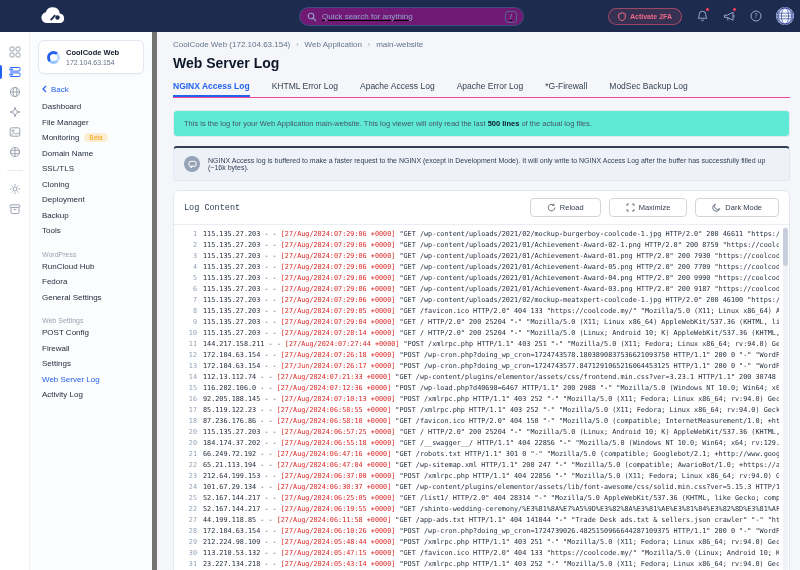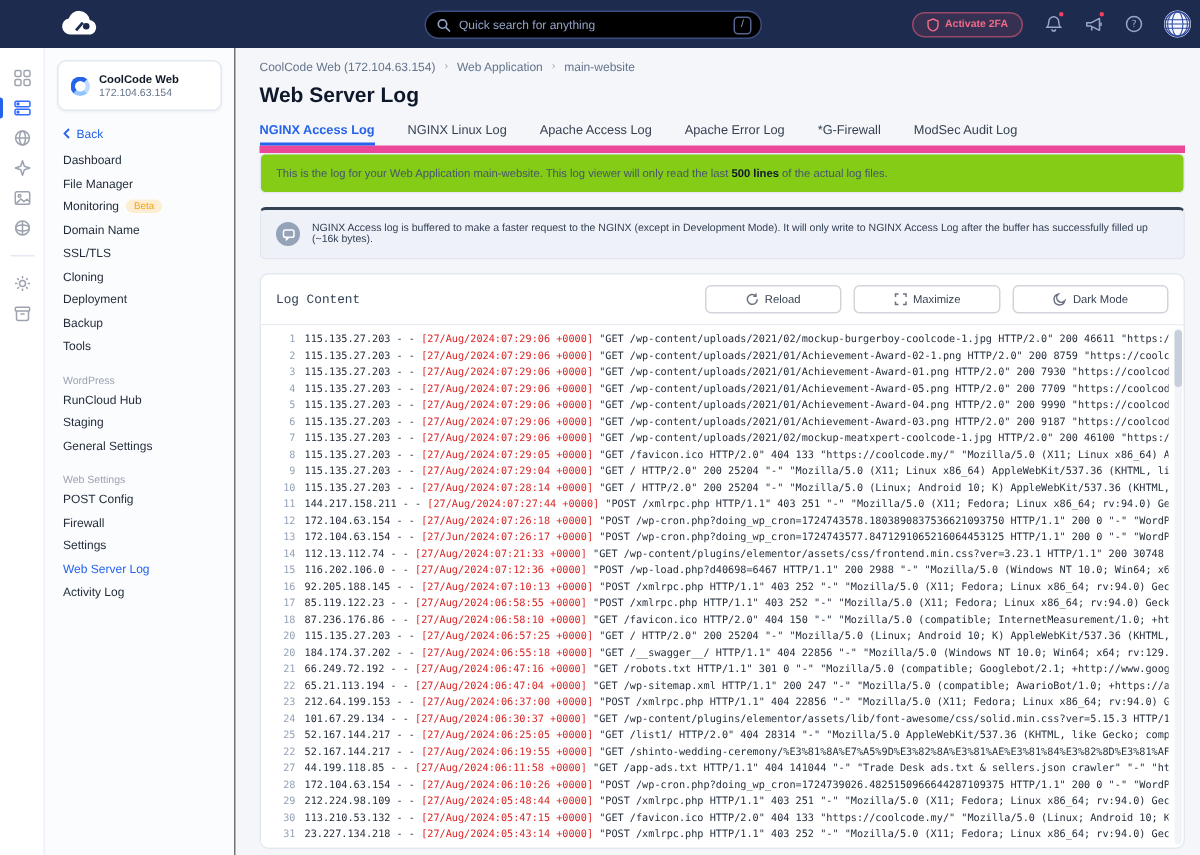--- a/index.html
+++ b/index.html
@@ -2,23 +2,23 @@
 <html style="--topbar: #1d2b4f; --accent: #2563eb; --danger: #f43f5e; --timestamp: #dc2626; --beta-bg: #fdeed3; --beta-text: #f59e0b;"><head>
 <meta charset="utf-8">
 <style>
   * { margin:0; padding:0; box-sizing:border-box; }
   html,body { width:800px; height:570px; overflow:hidden;
     font-family:"Liberation Sans","DejaVu Sans",sans-serif; background:#f4f6fa; }
 
   
   .topbar { position:relative; height:32px; background:var(--topbar,#1d2b4f); }
   .logo { position:absolute; left:40px; top:7px; }
-  .search-wrap { position:absolute; left:283px; top:7px; width:225px; height:19px;
-    background:#000000; border:1px solid #3d4d7d; border-radius:10px;
-    display:flex; align-items:center; padding:0 6px 0 22px; }
+  .search-wrap { position:absolute; left:299px; top:7px; width:225px; height:19px;
+    background:#701a75; border:1px solid #3d4d7d; border-radius:10px;
+    display:flex; align-items:center; padding:0 6px 0 22px;text-decoration:underline; }
   .search-wrap svg.mag { position:absolute; left:7px; top:4px; }
   .search-wrap input { flex:1; background:transparent; border:none; outline:none;
     font-size:8px; color:#dbe3f5; font-family:inherit; }
   .search-wrap input::placeholder { color:#94a3c8; }
   .kbd { width:12px; height:12px; border:1px solid #55648f; border-radius:3px;
     color:#94a3c8; font-size:7px; display:flex; align-items:center; justify-content:center; }
   .top-right { position:absolute; right:6px; top:0; height:32px; display:flex; align-items:center; gap:13px; }
   .pill-2fa { height:17px; border:1px solid rgba(238,92,118,.55); border-radius:9px;
     background:rgba(238,92,118,.12); color:#ef6a86; font-size:7px; font-weight:bold;
     display:flex; align-items:center; gap:4px; padding:0 9px; cursor:pointer; }
@@ -30,61 +30,61 @@
 
   
   .shell { display:flex; height:538px; }
   .rail { width:30px; background:#ffffff; border-right:1px solid #edf0f6; padding-top:10px;
     display:flex; flex-direction:column; align-items:center; }
   .rail-cell { position:relative; width:30px; height:20px; display:flex; align-items:center; justify-content:center; }
   .rail-cell.active::before { content:""; position:absolute; left:0; top:3px; width:2px; height:14px;
     background:var(--accent,#2563eb); border-radius:0 2px 2px 0; }
   .rail-div { width:16px; height:1px; background:#e5e9f2; margin:8px 0; }
 
-  .sidebar { width:127px; background:#fbfcfe; border-right:1px solid #737373; padding:8px 0 0 0; }
+  .sidebar { width:127px; background:#fbfcfe; border-right:5px solid #737373; padding:8px 0 0 0; }
   .server-card { margin:0 8px; background:#fff; border:1px solid #e2e8f0; border-radius:6px;
     padding:7px 8px; display:flex; align-items:center; gap:6px; box-shadow:0 1px 2px rgba(15,23,42,.04); }
   .server-logo { width:13px; height:13px; border-radius:50%;
     border:3px solid #2563eb; border-right-color:#bfdbfe; border-bottom-color:#93c5fd; flex:none; }
   .server-name { font-size:7.5px; font-weight:bold; color:#111827; }
   .server-ip { font-size:7px; color:#64748b; margin-top:2px; }
   .back-link { display:flex; align-items:flex-start; gap:4px; color:var(--accent,#2563eb);
     font-size:8px; margin:11px 0 6px 12px; cursor:pointer; }
   .menu { padding:2px 0 0 12px; }
   .menu-item { font-size:8px; color:#1f2937; height:15.5px; display:flex; align-items:flex-start; gap:5px; cursor:pointer; }
   .menu-item.active { color:var(--accent,#2563eb); }
   .menu-heading { font-size:7px; color:#9ca3af; margin:9px 0 4px 0; }
   .badge-beta { background:var(--beta-bg,#fdeed3); color:var(--beta-text,#f59e0b);
     font-size:6.5px; padding:1px 5px; border-radius:7px; }
 
   
   .main { flex:1; padding:8px 10px 0 16px; min-width:0; }
   .breadcrumb { font-size:8px; color:#64748b; display:flex; align-items:center; gap:6px;text-align:center; }
   .breadcrumb .sep { color:#9ca3af; font-size:7px; }
   .page-title { font-size:14px; font-weight:bold; color:#0f172a; margin-top:6px; }
-  .tabs { display:flex; gap:22px; margin-top:10px; border-bottom:5px solid #ec4899; }
+  .tabs { display:flex; gap:22px; margin-top:10px; border-bottom:1px solid #ec4899; }
   .tab { font-size:8.5px; color:#374151; padding:0 0 6px 0; cursor:pointer; }
   .tab.active { color:var(--accent,#2563eb); font-weight:bold;
     box-shadow:inset 0 -2px 0 var(--accent,#2563eb); }
 
-  .note1 { background:#84cc16; border:1px solid #e5e9f2; border-radius:4px;
+  .note1 { margin-top:12px; background:#5eead4; border:1px solid #e5e9f2; border-radius:4px;
     padding:8px 10px; font-size:7.5px; color:#475569; }
   .note1 b { color:#0f172a; }
   .note2 { margin-top:9px; background:#eef1f8; border:1px solid #e3e7f1; border-top:2px solid #334155;
     border-radius:4px; padding:8px 10px; display:flex; align-items:center; gap:8px; }
   .note2-icon { width:16px; height:16px; border-radius:50%; background:#94a3b8; flex:none;
     display:flex; align-items:center; justify-content:center; }
   .note2-text { font-size:7px; color:#334155; }
 
   .log-panel { margin-top:9px; background:#fff; border:1px solid #e3e8f0; border-radius:6px; overflow:hidden; }
   .log-head { display:flex; align-items:center; padding:7px 10px; border-bottom:1px solid #e9edf4; }
   .log-title { font-size:8.5px; color:#334155;font-family:Liberation Mono, monospace; }
   .log-actions { margin-left:auto; display:flex; gap:8px; }
   .btn { display:flex; align-items:center; gap:4px; border:1px solid #d1d5db; border-radius:4px;
-    background:#fff; padding:4px 26px; font-size:7.5px; color:#374151; cursor:pointer; font-family:inherit;justify-content:flex-end; }
+    background:#fff; padding:4px 16px; font-size:7.5px; color:#374151; cursor:pointer; font-family:inherit;justify-content:flex-end; }
   .log-body { position:relative; height:348px; padding:4px 10px 0 8px; overflow:hidden; background:#fff; }
   .log-line { display:flex; font-family:"DejaVu Sans Mono","Liberation Mono",monospace;
     font-size:6.8px; line-height:11px; white-space:pre; }
   .ln { width:15px; text-align:right; color:#94a3b8; margin-right:6px; flex:none; }
   .txt { color:#1f2937; overflow:hidden; }
   .ts { color:var(--timestamp,#dc2626); }
   .vscroll { position:absolute; right:1px; top:2px; bottom:2px; width:5px; background:#f1f5f9; border-radius:3px; }
   .vthumb { position:absolute; top:1px; left:0; width:5px; height:38px; background:#c7cfdc; border-radius:3px; }
 </style>
 </head>
@@ -251,21 +251,21 @@
           <span>Backup</span>
         </div>
         <div class="menu-item">
           <span>Tools</span>
         </div>
         <div class="menu-heading">WordPress</div>
         <div class="menu-item">
           <span>RunCloud Hub</span>
         </div>
         <div class="menu-item">
-          <span>Staging</span>
+          <span>Fedora</span>
         </div>
         <div class="menu-item">
           <span>General Settings</span>
         </div>
         <div class="menu-heading">Web Settings</div>
         <div class="menu-item">
           <span>POST Config</span>
         </div>
         <div class="menu-item">
           <span>Firewall</span>
@@ -287,25 +287,25 @@
         <span class="crumb">CoolCode Web (172.104.63.154)</span>
         <span class="sep">›</span>
         <span class="crumb">Web Application</span>
         <span class="sep">›</span>
         <span class="crumb">main-website</span>
       </div>
     <h1 class="page-title">Web Server Log</h1>
 
     <div class="tabs">
         <div class="tab active">NGINX Access Log</div>
-        <div class="tab">NGINX Linux Log</div>
+        <div class="tab">KHTML Error Log</div>
         <div class="tab">Apache Access Log</div>
         <div class="tab">Apache Error Log</div>
         <div class="tab">*G-Firewall</div>
-        <div class="tab">ModSec Audit Log</div>
+        <div class="tab">ModSec Backup Log</div>
       </div>
 
     <div class="note1">
       <span>This is the log for your Web Application main-website. This log viewer will only read the last </span><b>500 lines</b><span> of the actual log files.</span>
     </div>
 
     <div class="note2">
       <span class="note2-icon">
         <svg width="9" height="9" viewBox="0 0 9 9">
             <rect x="1" y="1.4" width="7" height="4.8" rx="1.2" fill="none" stroke="#ffffff" stroke-width="1"></rect>

